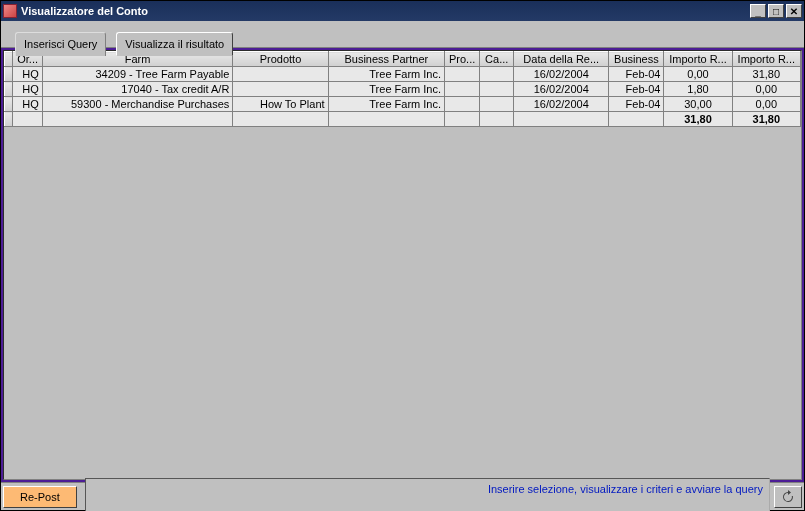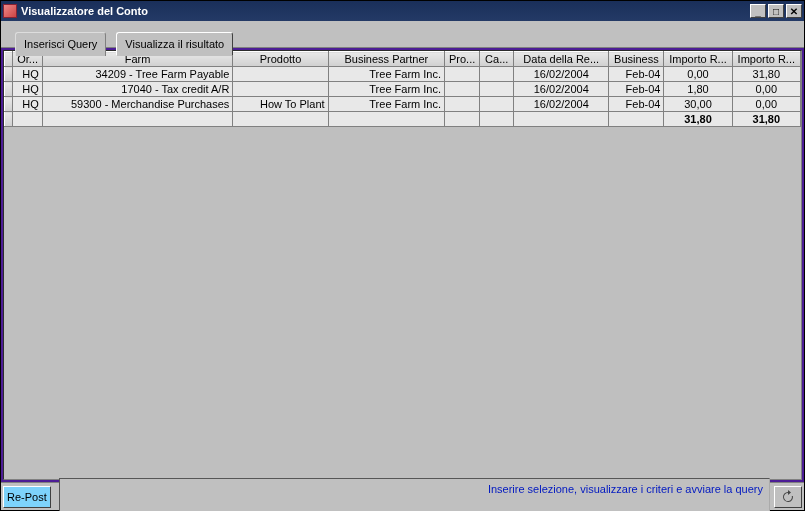--- a/index.html
+++ b/index.html
@@ -139,22 +139,22 @@
 .footer {
   height:28px;
   display:flex;
   align-items:center;
   background:#c0c0c0;
   border-top:1px solid #808080;
   padding:2px;
 }
 .btn {
   height:22px;
-  padding:2px 3px;
-  background:#7dd3fc;
+  padding:2px 16px;
+  background:#fdba74;
   border:1px solid #fff;
   border-right-color:#404040;
   border-bottom-color:#404040;
   cursor:pointer;
   font-size:11px;
   margin-right:4px;
 }
 .btn-icon {
   height:22px;
   width:28px;

